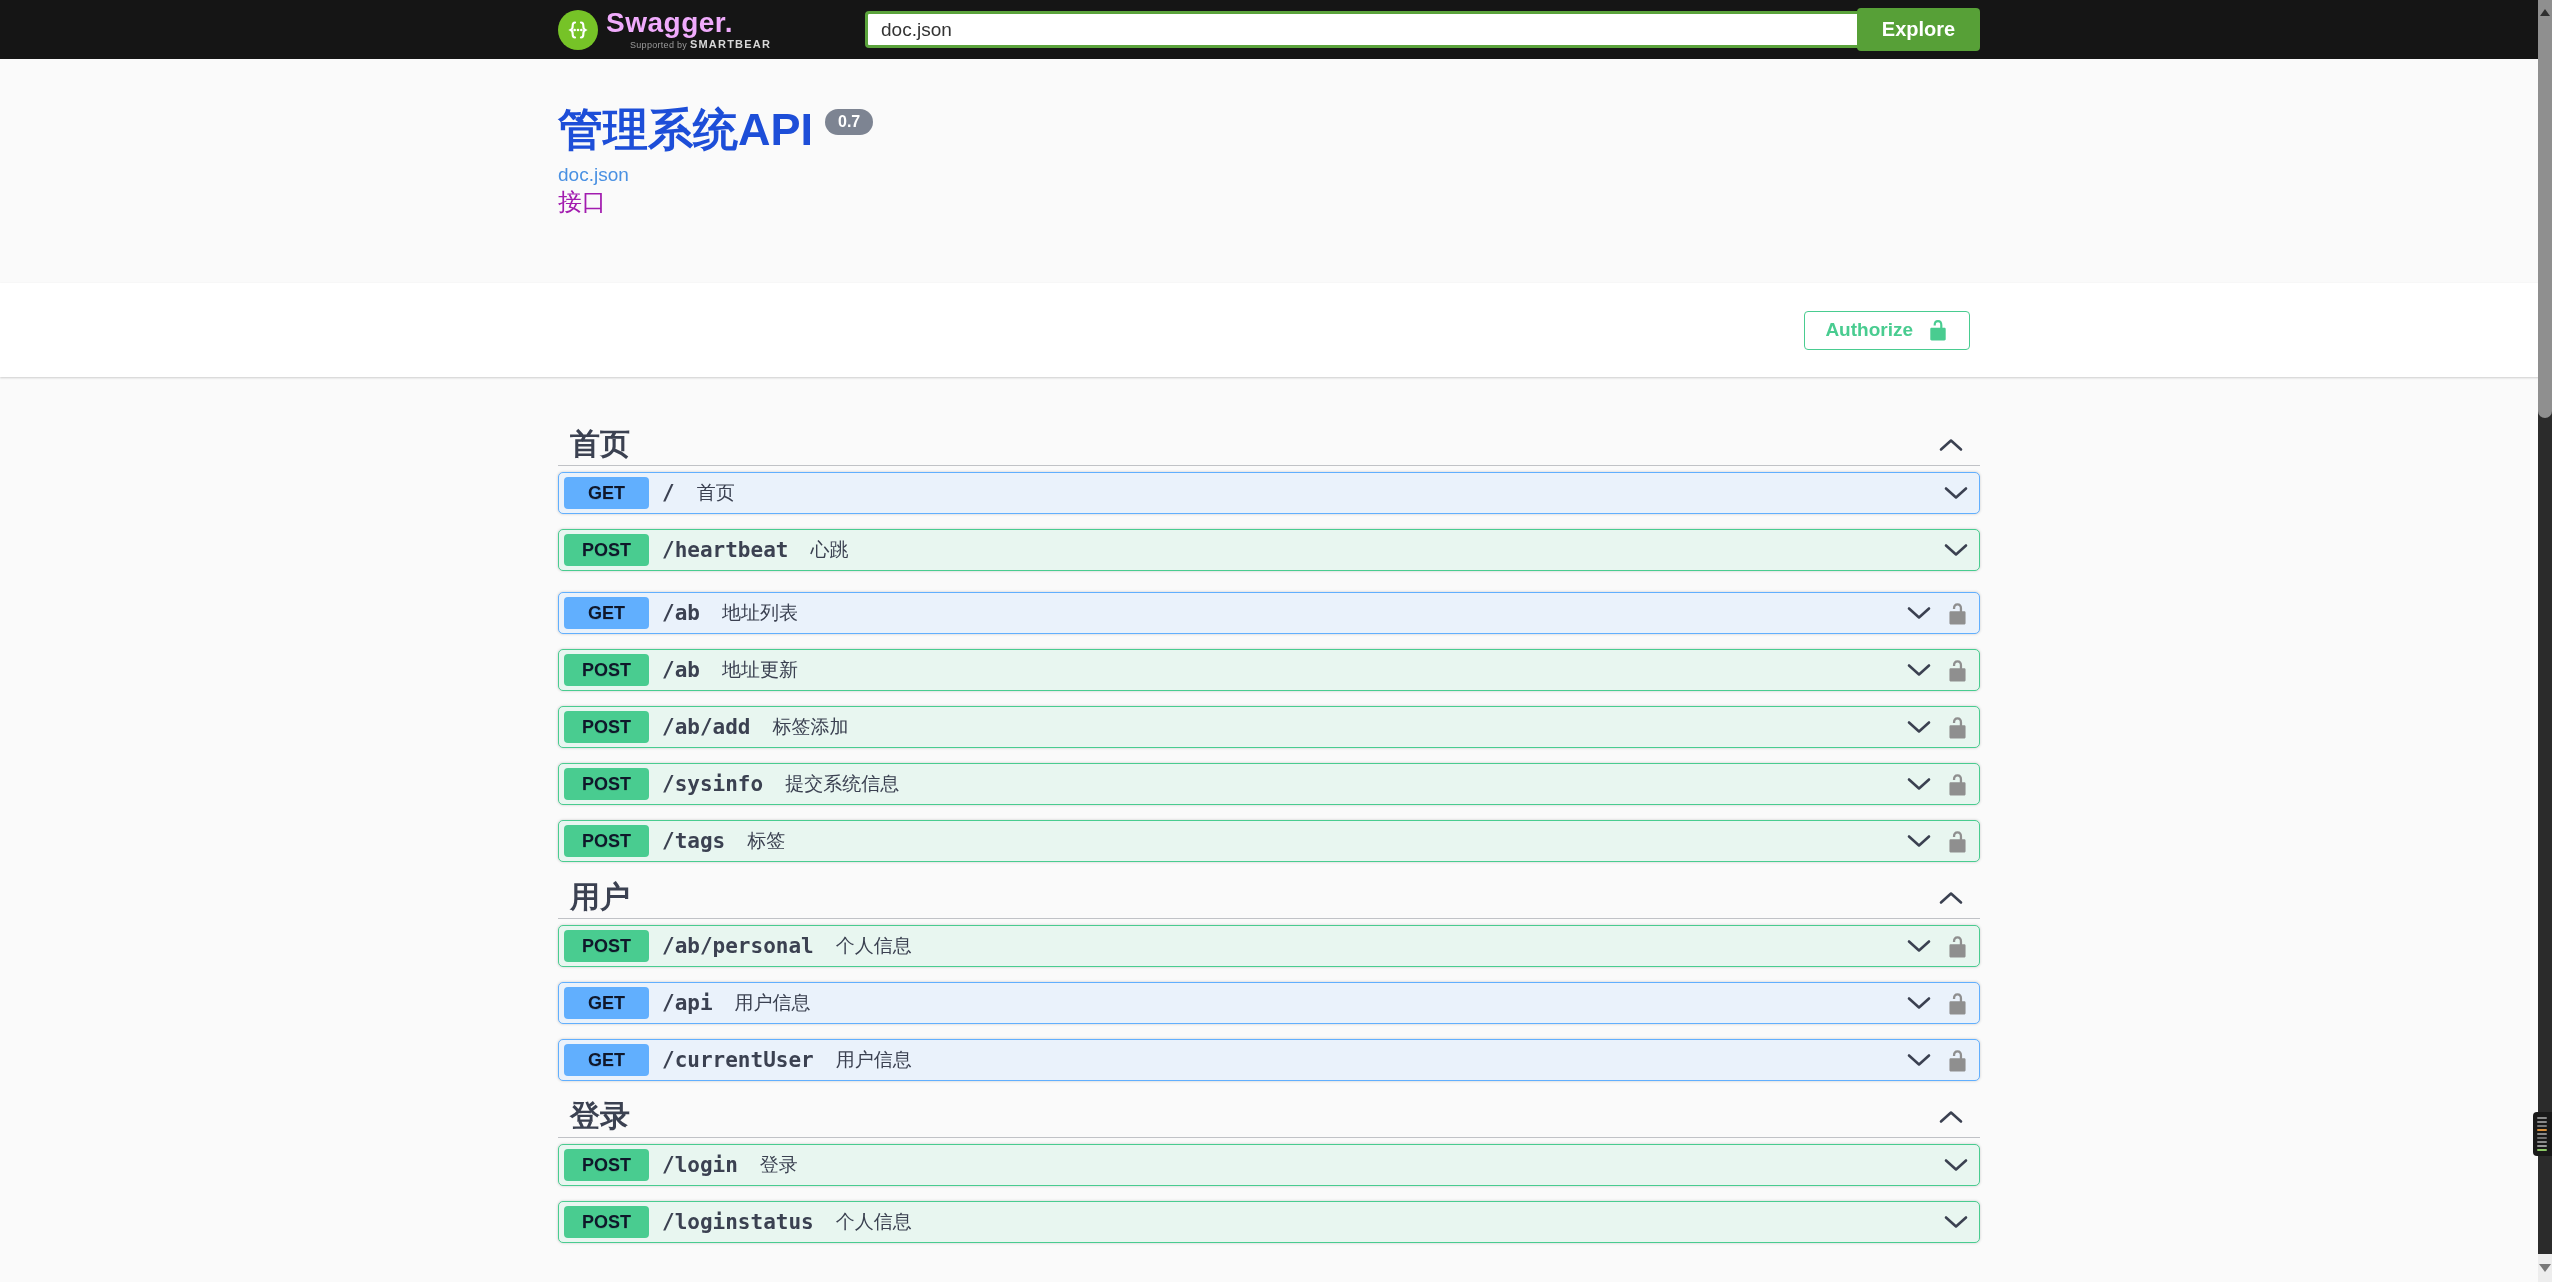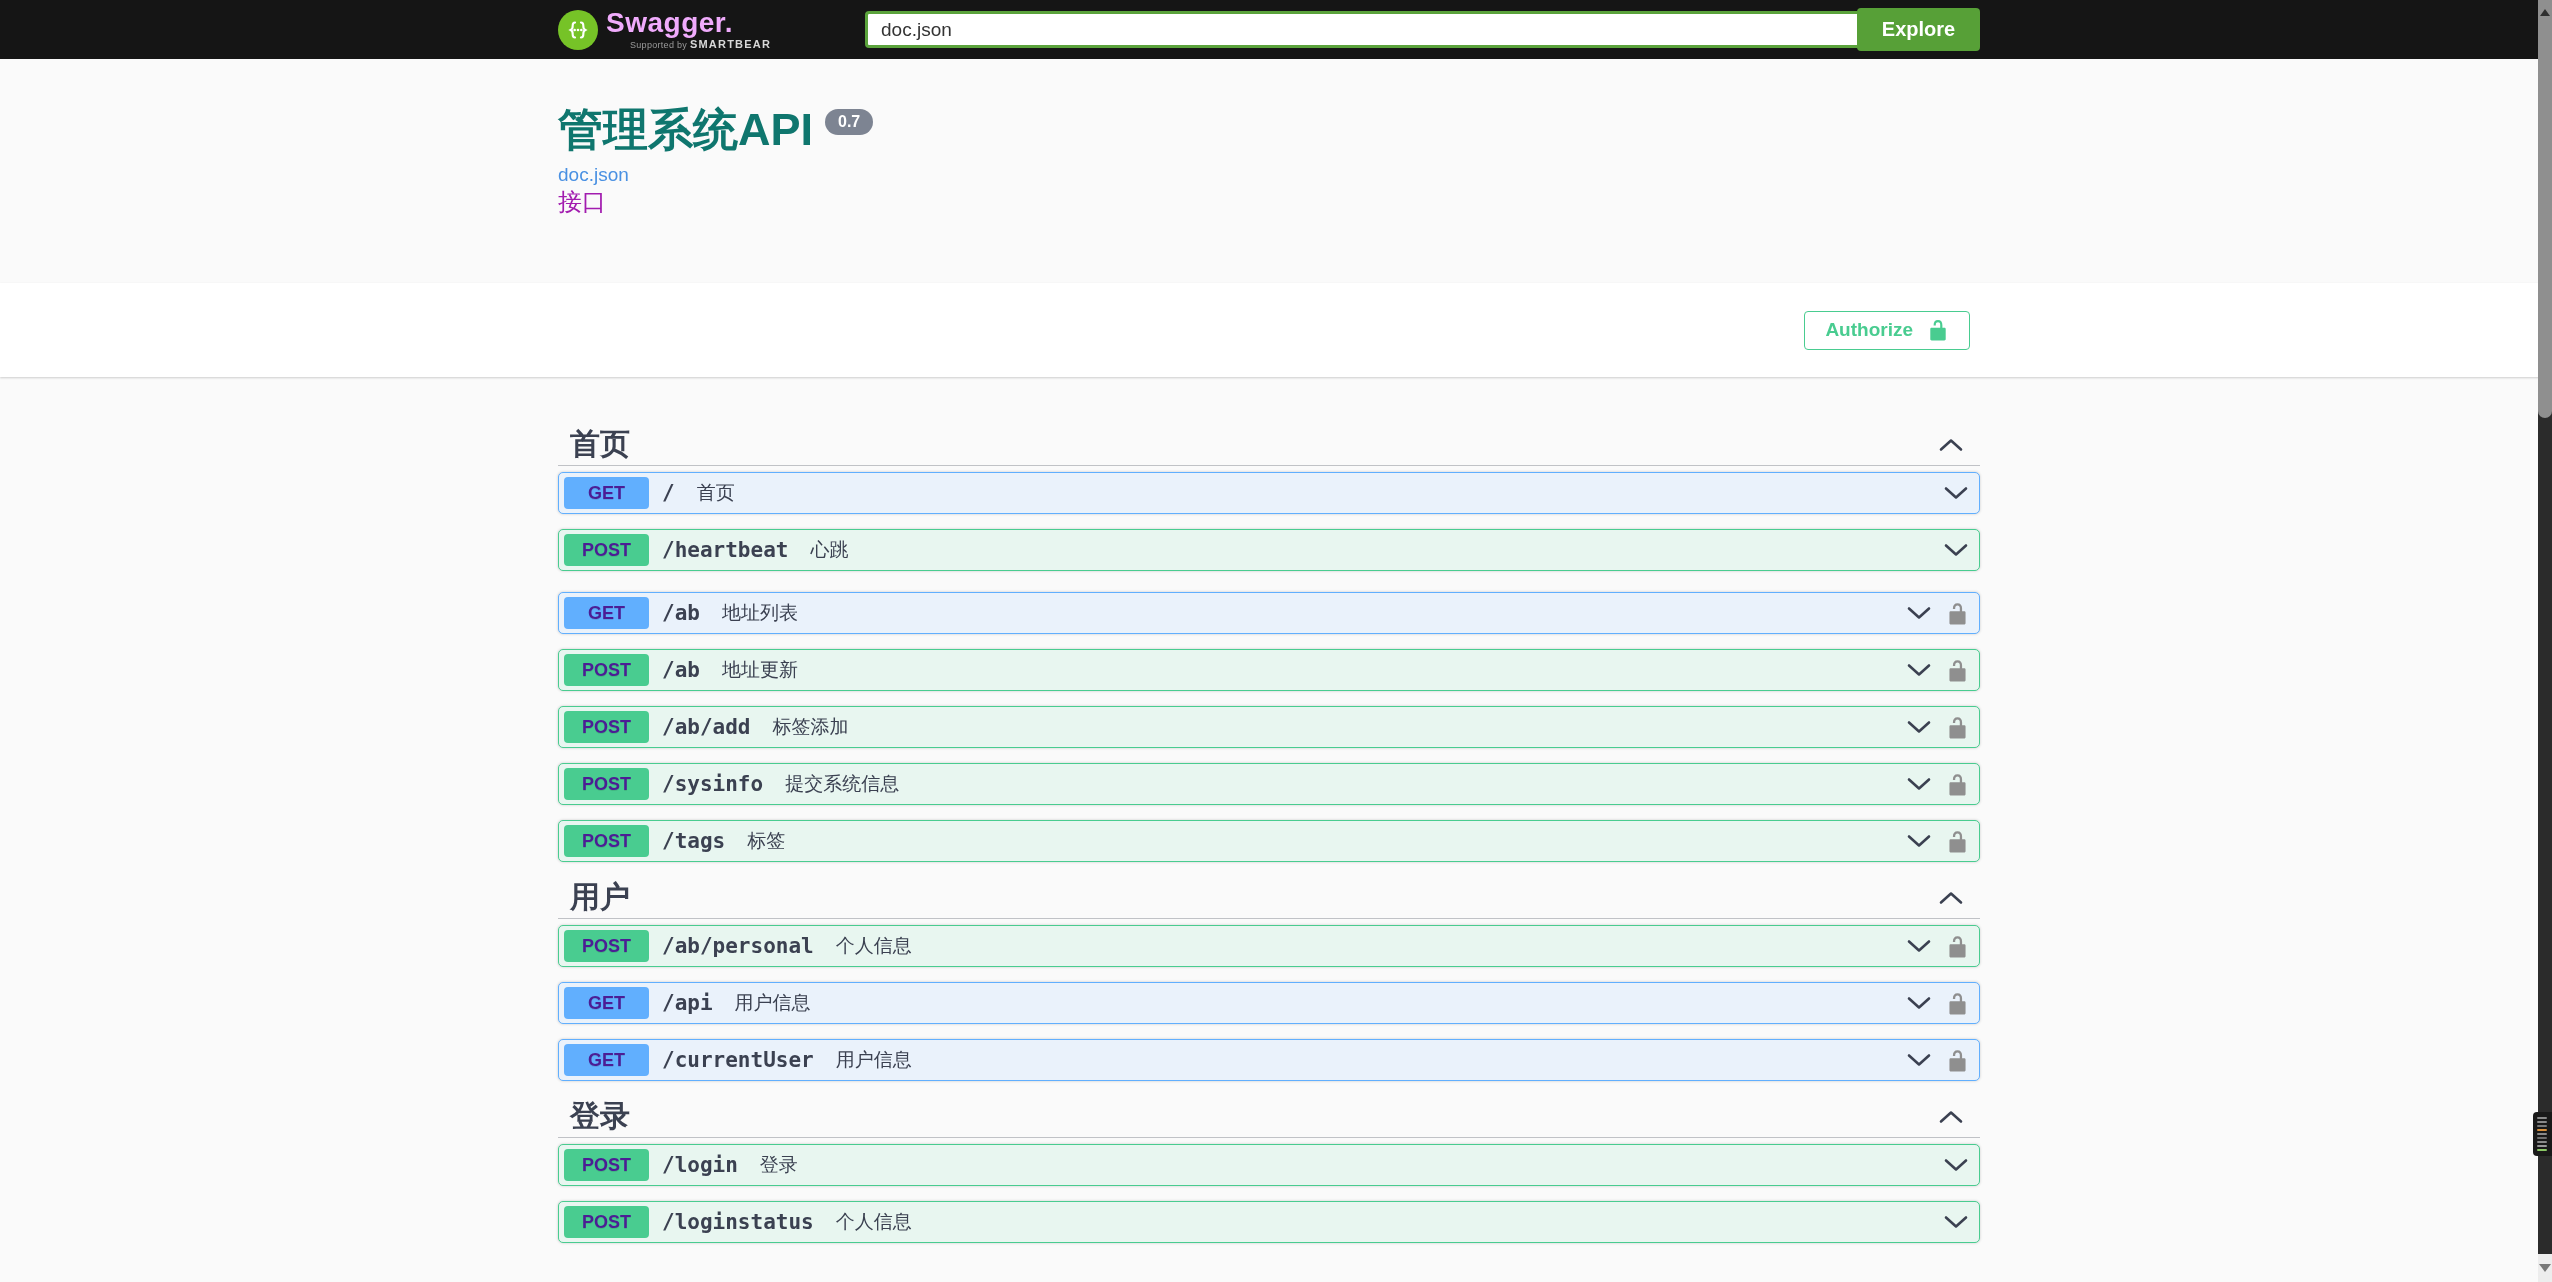--- a/index.html
+++ b/index.html
@@ -38,21 +38,21 @@
     background: #57a037; color: #fff;
     font-weight: bold; font-size: 20px;
     border: none; border-radius: 4px;
     margin-left: -2px; cursor: pointer;
     font-family: "Liberation Sans", sans-serif;
   }
 
   
   .info-section { height: 224px; padding-top: 46px; background: #fafafa; }
   .api-title { display: flex; align-items: flex-start; }
-  .api-title h1 { font-size: 45px; font-weight: 700; color: #0f766e; line-height: 1.1; }
+  .api-title h1 { font-size: 45px; font-weight: 700; color: #1d4ed8; line-height: 1.1; }
   .version-badge {
     background: #7d8492; color: #fff;
     font-size: 16px; font-weight: 600;
     padding: 4px 13px; border-radius: 30px;
     margin-left: 12px; margin-top: 4px;
   }
   .base-url { font-family: "DejaVu Sans Mono", monospace; font-size: 17px; font-weight: 600; color: #3b4151; margin-top: 9px; }
   .spec-link { color: #4990e2; font-size: 19px; margin-top: 9px; display: inline-block; text-decoration: none; cursor: pointer; }
   .api-desc { font-size: 24px; color: #a21caf; }
 
@@ -80,21 +80,21 @@
   .rows { padding-top: 6px; }
   .op-row {
     height: 42px; border: 1px solid; border-radius: 5px;
     display: flex; align-items: center;
     margin-bottom: 15px; padding: 0 10px 0 5px;
     box-shadow: 0 0 3px rgba(0,0,0,.19);
     cursor: pointer;
   }
   .method-badge {
     min-width: 85px; height: 32px; border-radius: 4px;
-    color: #4c1d95; font-weight: bold; font-size: 18px;
+    color: #0f172a; font-weight: bold; font-size: 18px;
     display: flex; align-items: center; justify-content: center;
     text-shadow: 0 1px 0 rgba(0,0,0,.1);
   }
   .op-path { font-family: "DejaVu Sans Mono", monospace; font-weight: bold; font-size: 21px; color: #3b4151; margin-left: 13px; }
   .op-desc { font-size: 19px; color: #3b4151; margin-left: 22px; }
   .op-right { margin-left: auto; display: flex; align-items: center; gap: 14px; }
   .icon-btn { display: flex; align-items: center; cursor: pointer; background: none; border: none; padding: 0; }
 
   
   .scrollbar { position: absolute; right: 0; top: 0; width: 14px; height: 1282px; background: #2b2b2b; }

